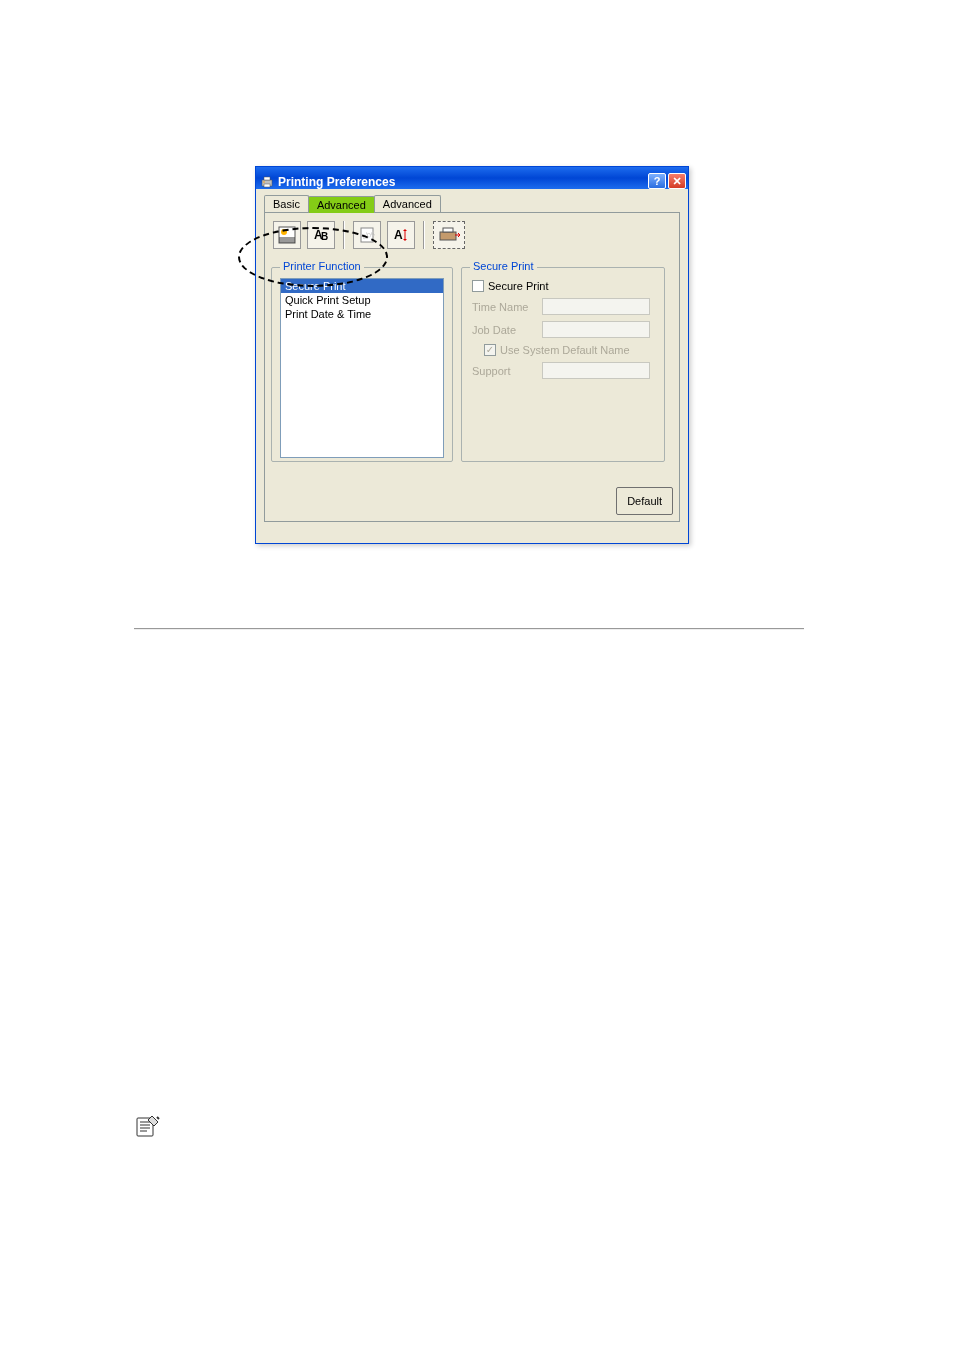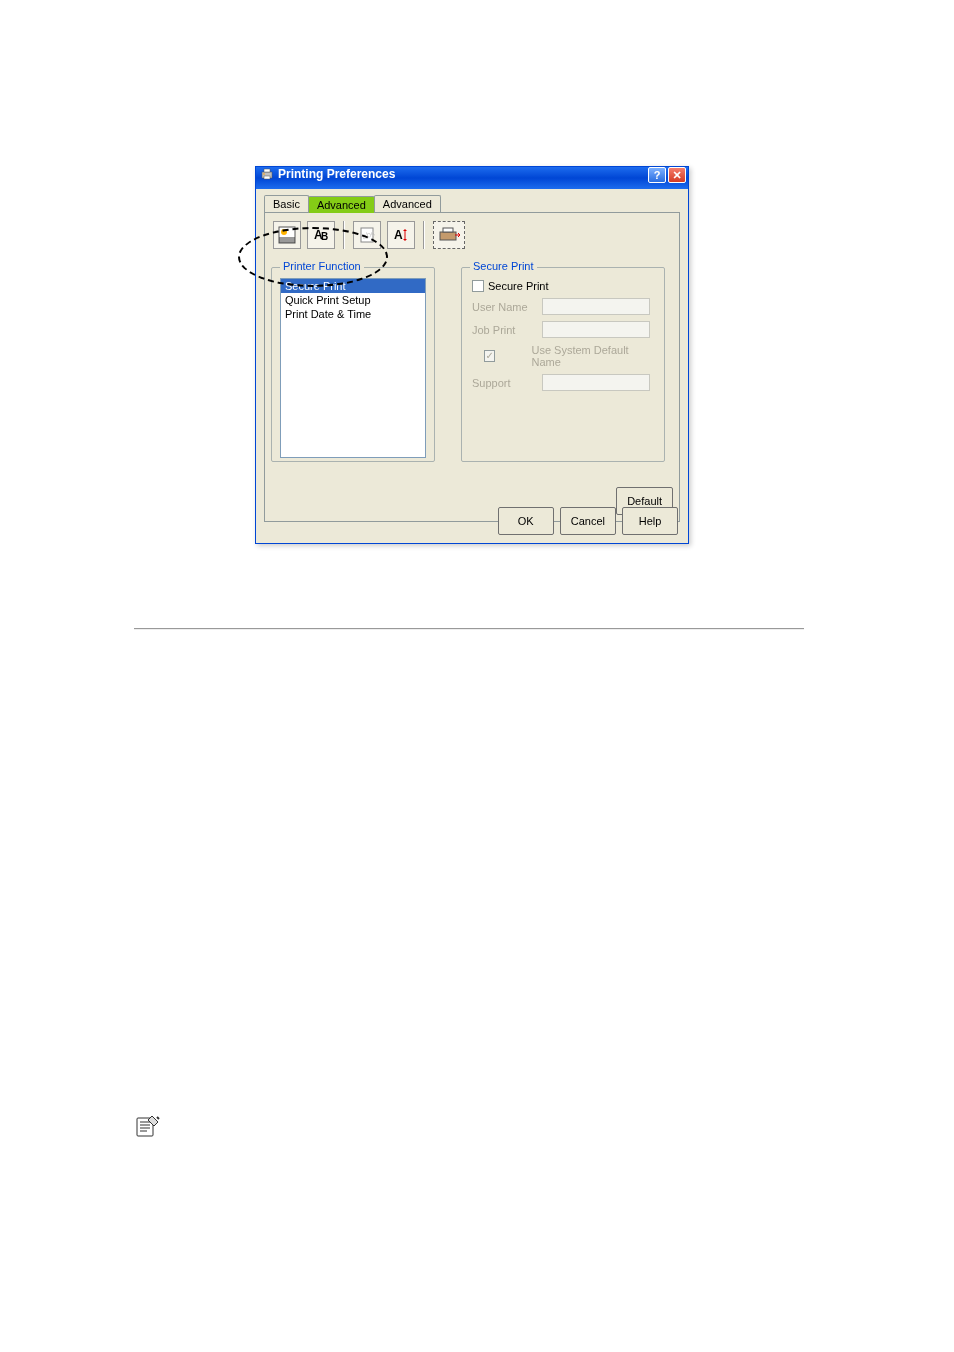--- a/index.html
+++ b/index.html
@@ -19,21 +19,21 @@
       width: 434px;
       height: 378px;
       border: 1px solid #0046d5;
       background: #ece9d8;
       box-shadow: 2px 2px 5px rgba(0,0,0,0.2);
     }
     .titlebar {
       height: 22px;
       background: linear-gradient(to bottom, #1d6cee 0%, #0046d5 50%, #1d6cee 100%);
       display: flex;
-      align-items: flex-start;
+      align-items: flex-end;
       padding: 0 2px 0 4px;
     }
     .titlebar-icon {
       width: 14px;
       height: 14px;
       margin-right: 4px;
       display: inline-flex;
       align-items: center;
       justify-content: center;
     }
@@ -240,65 +240,60 @@
       <div class="vsep"></div>
       <div class="tool-btn dragging">
         <svg width="24" height="20" viewBox="0 0 24 20">
           <rect x="3" y="7" width="16" height="8" fill="#c49a6c" stroke="#555"></rect>
           <rect x="6" y="3" width="10" height="4" fill="#fff" stroke="#555"></rect>
           <path d="M18,10 L23,10 M21,8 L23,10 L21,12" stroke="#d00" fill="none"></path>
         </svg>
       </div>
     </div>
 
-    <div class="fieldset" style="left:6px; top:54px; width:164px; height:195px;">
+    <div class="fieldset" style="left:6px; top:54px; width:182px; height:195px;">
       <span class="fieldset-legend">Printer Function</span>
       <div class="fn-list">
         <div class="fn-item selected">Secure Print</div>
         <div class="fn-item">Quick Print Setup</div>
         <div class="fn-item">Print Date &amp; Time</div>
       </div>
     </div>
 
     <div class="fieldset sp-group">
       <span class="fieldset-legend">Secure Print</span>
       <div class="sp-row" style="margin-top:12px;">
         <span class="chkbox"></span>
         <span>Secure Print</span>
       </div>
       <div class="sp-row">
-        <span class="sp-label">User Name</span>
+        <span class="sp-label">Time Name</span>
         <div class="sp-input"></div>
       </div>
       <div class="sp-row">
-        <span class="sp-label">Job Print</span>
+        <span class="sp-label">Job Date</span>
         <div class="sp-input"></div>
       </div>
       <div class="sp-row" style="margin-left:22px;">
         <span class="chkbox disabled checked"></span>
-        <span class="sp-label" style="width:auto;margin-left:32px;">Use System Default Name</span>
+        <span class="sp-label" style="width:auto;">Use System Default Name</span>
       </div>
       <div class="sp-row">
         <span class="sp-label">Support</span>
         <div class="sp-input"></div>
       </div>
     </div>
 
     <div style="position:absolute;left:6px;right:6px;bottom:6px;display:flex;justify-content:flex-end;">
       <div class="btn">Default</div>
     </div>
   </div>
 
   <span class="dashed-ellipse"></span>
 
-  <div class="bottom-btns">
-    <div class="btn">OK</div>
-    <div class="btn">Cancel</div>
-    <div class="btn">Help</div>
-  </div>
 </div>
 
 <div class="hr-divider"></div>
 
 <div class="note-icon">
   <svg width="28" height="28" viewBox="0 0 28 28">
     <rect x="3" y="6" width="16" height="18" rx="1" fill="#fff" stroke="#333"></rect>
     <line x1="6" y1="10" x2="16" y2="10" stroke="#333"></line>
     <line x1="6" y1="13" x2="16" y2="13" stroke="#333"></line>
     <line x1="6" y1="16" x2="16" y2="16" stroke="#333"></line>

